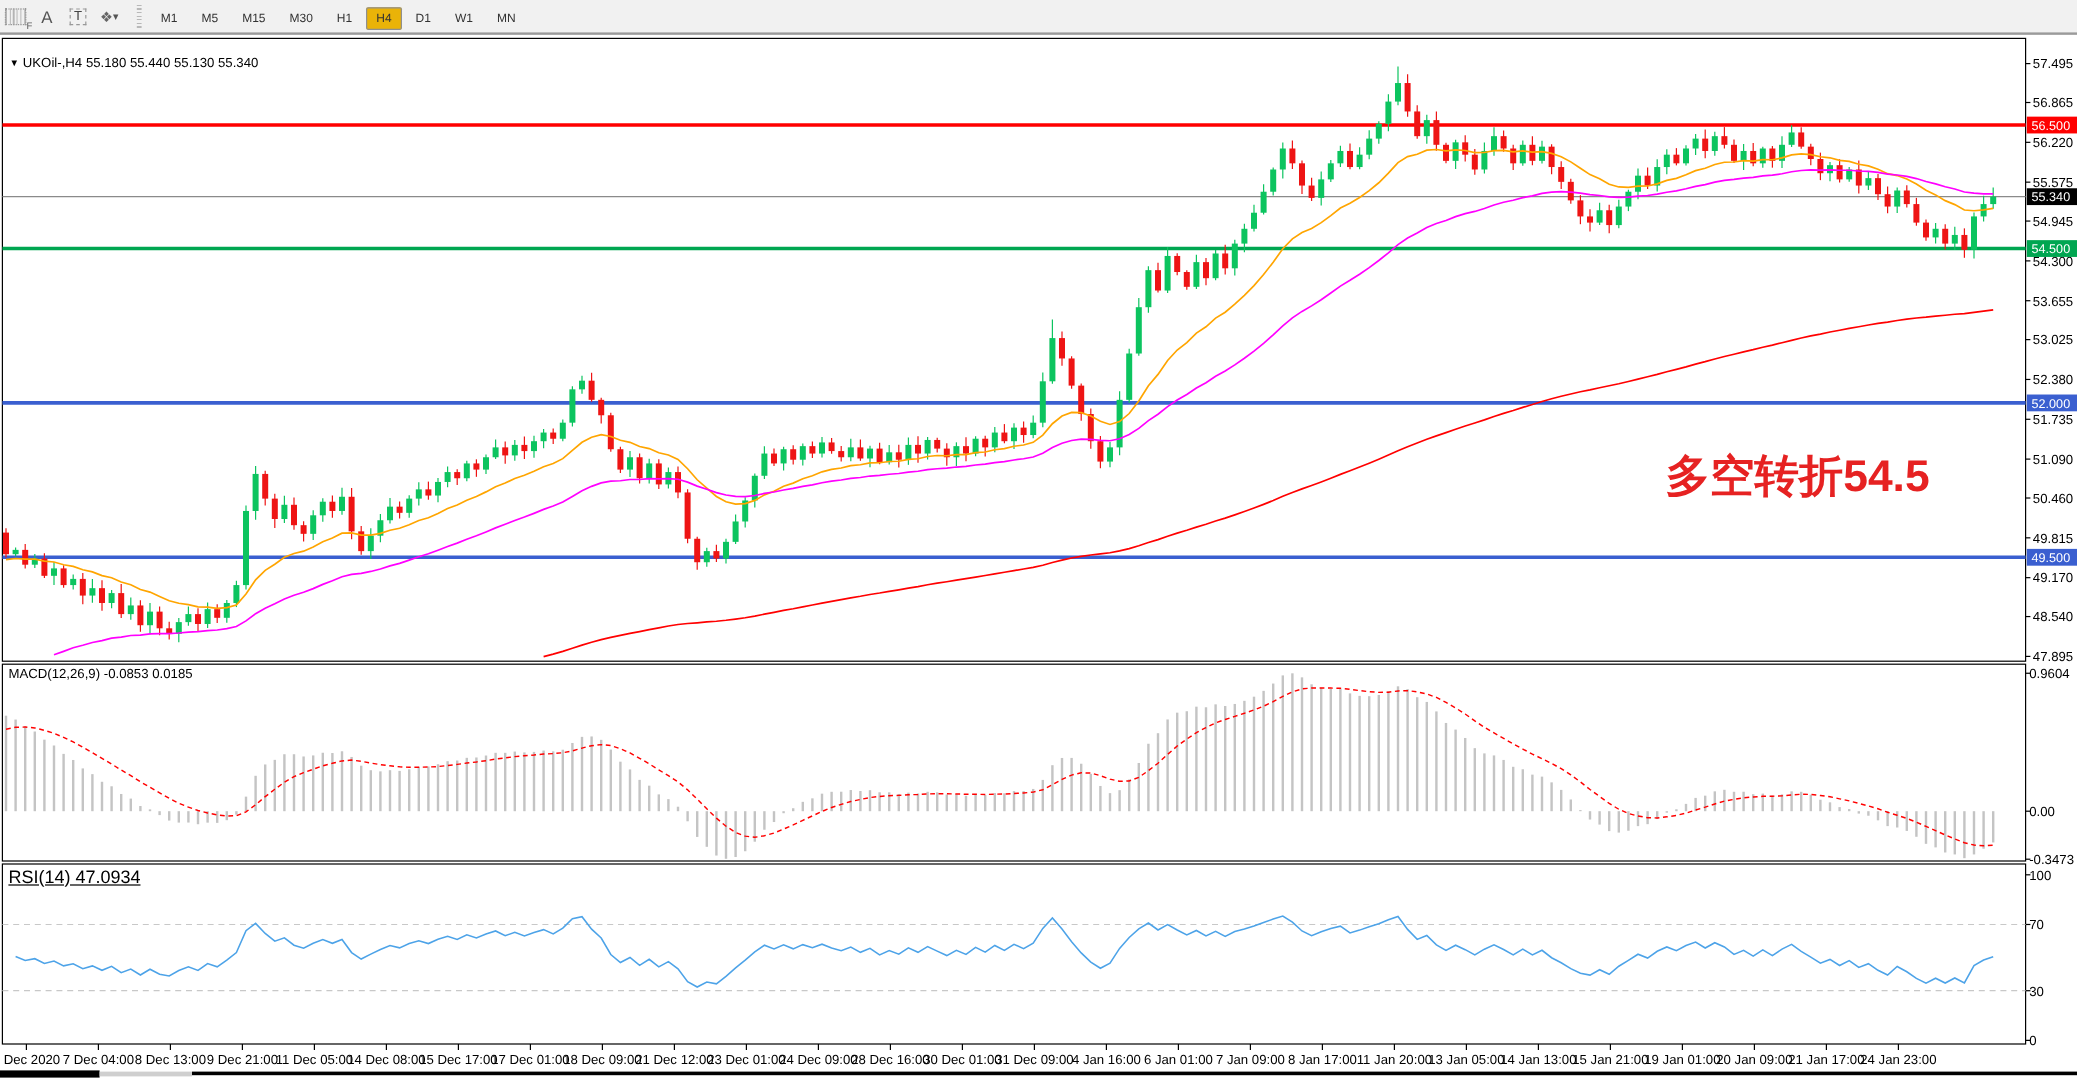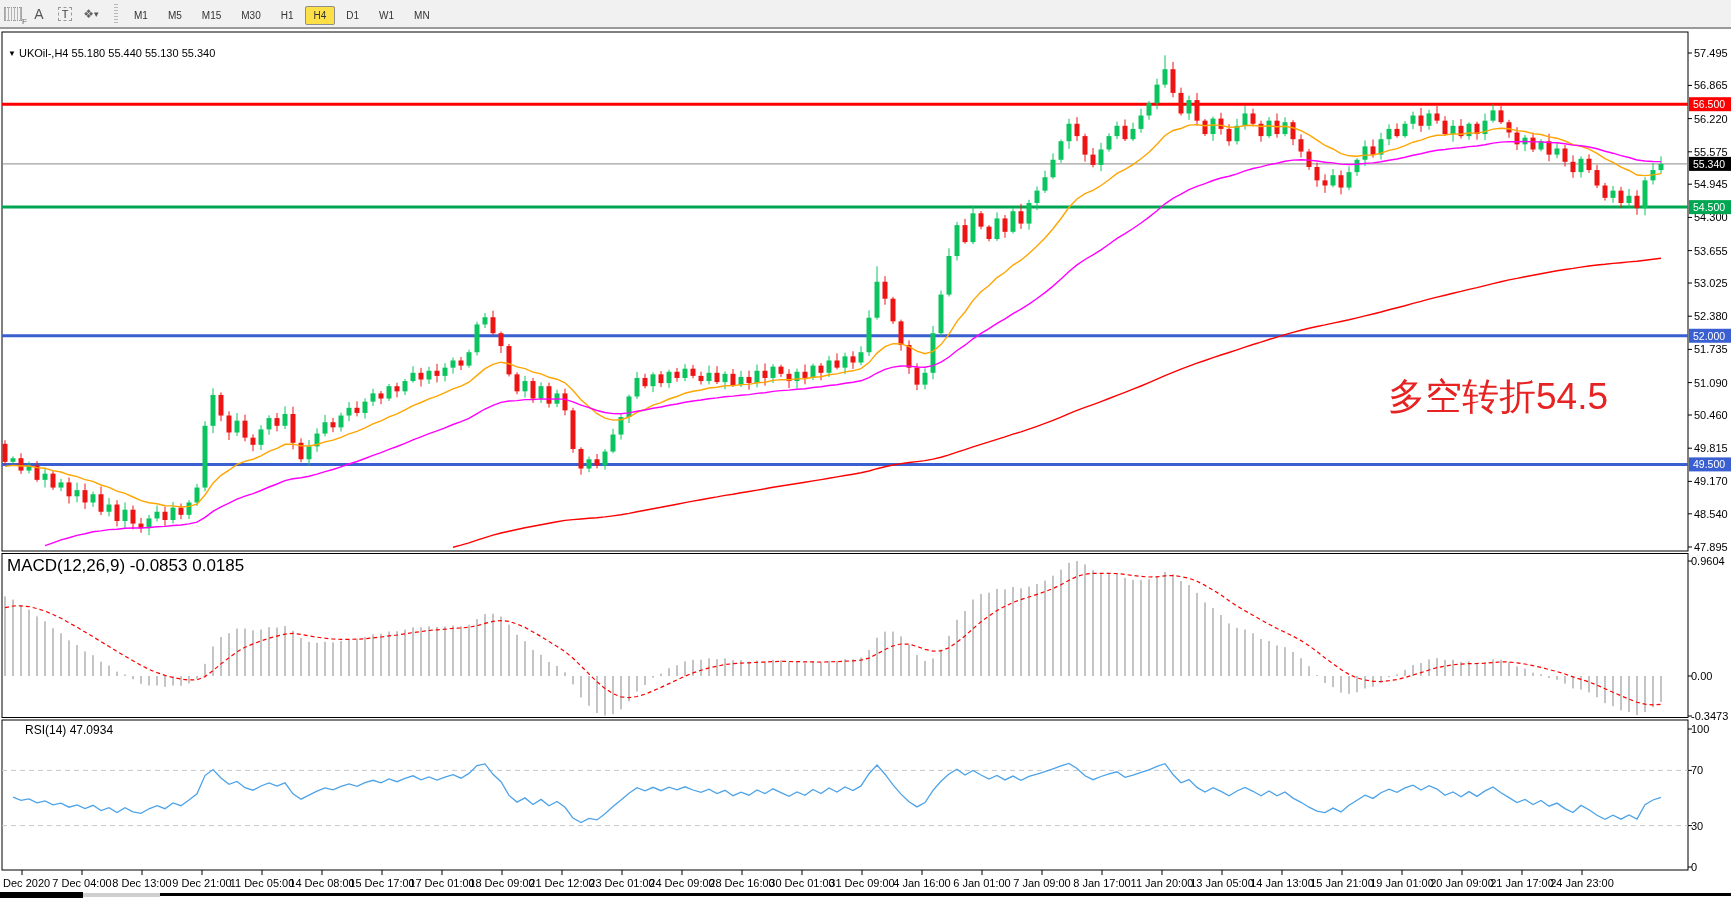--- a/index.html
+++ b/index.html
@@ -14,28 +14,28 @@
     background:repeating-linear-gradient(90deg,#aaa 0 1px,transparent 1px 3px);opacity:.85;}
   .grid-f{position:absolute;right:-6px;bottom:-6px;font-size:8px;color:#444;}
   .t-box{border:1px dashed #999;padding:0 3px;font-size:11px;color:#444;}
   .a-letter{font-size:14px;color:#555;}
   .dia{font-size:12px;color:#666;letter-spacing:-2px;}
   .caret{font-size:9px;color:#555;margin-left:2px;}
   .tb-sep{width:4px;height:20px;margin:0 6px 0 10px;
     background:repeating-linear-gradient(180deg,#aaa 0 1px,transparent 1px 3px);opacity:.8;}
   .tf-btn{font-size:10px;color:#333;padding:3px 8px;margin:0 1px;border:1px solid transparent;
     border-radius:2px;cursor:default;}
-  .tf-btn.active{background:#fde047;border:1px solid #8f8f8f;margin-top:42px;}
+  .tf-btn.active{background:#eab308;border:1px solid #8f8f8f;margin-top:42px;}
   
   .ovl{position:absolute;z-index:4;white-space:nowrap;}
   #symline{left:8px;top:47px;font-size:11px;color:#000;}
   #symline .tri{font-size:8px;vertical-align:1px;}
-  #macdlabel{left:7px;top:556px;font-size:17px;color:#000;}
-  #rsilabel{left:25px;top:723px;font-size:12px;color:#000;}
-  #annotation{left:1388px;top:372px;font-size:37px;color:#e62222;font-weight:400;z-index:3;}
+  #macdlabel{left:7px;top:556px;font-size:11px;color:#000;}
+  #rsilabel{left:7px;top:723px;font-size:15px;color:#000;text-decoration:underline;}
+  #annotation{left:1388px;top:372px;font-size:37px;color:#e62222;font-weight:700;z-index:3;}
   svg{position:absolute;left:0;top:0;z-index:1;}
   
   .botbar{position:absolute;z-index:6;}
 </style>
 </head>
 <body>
 
 <div id="stage">
 
   <div id="toolbar">

